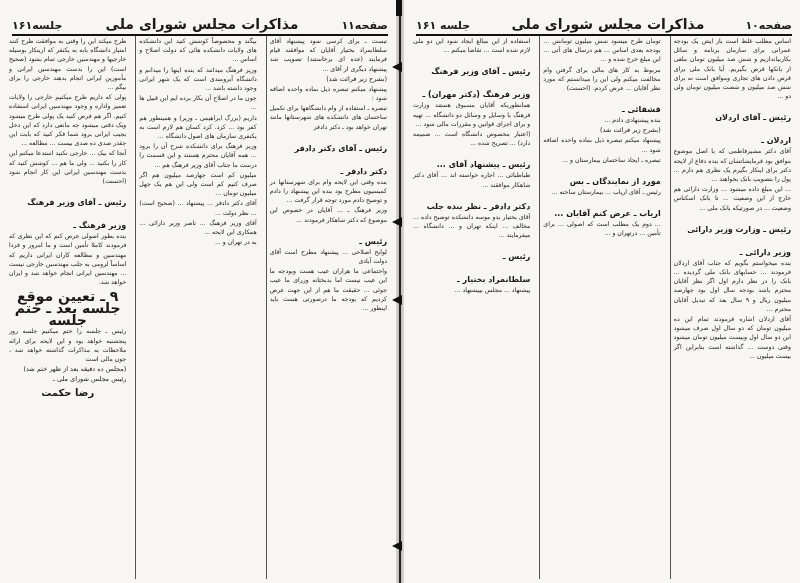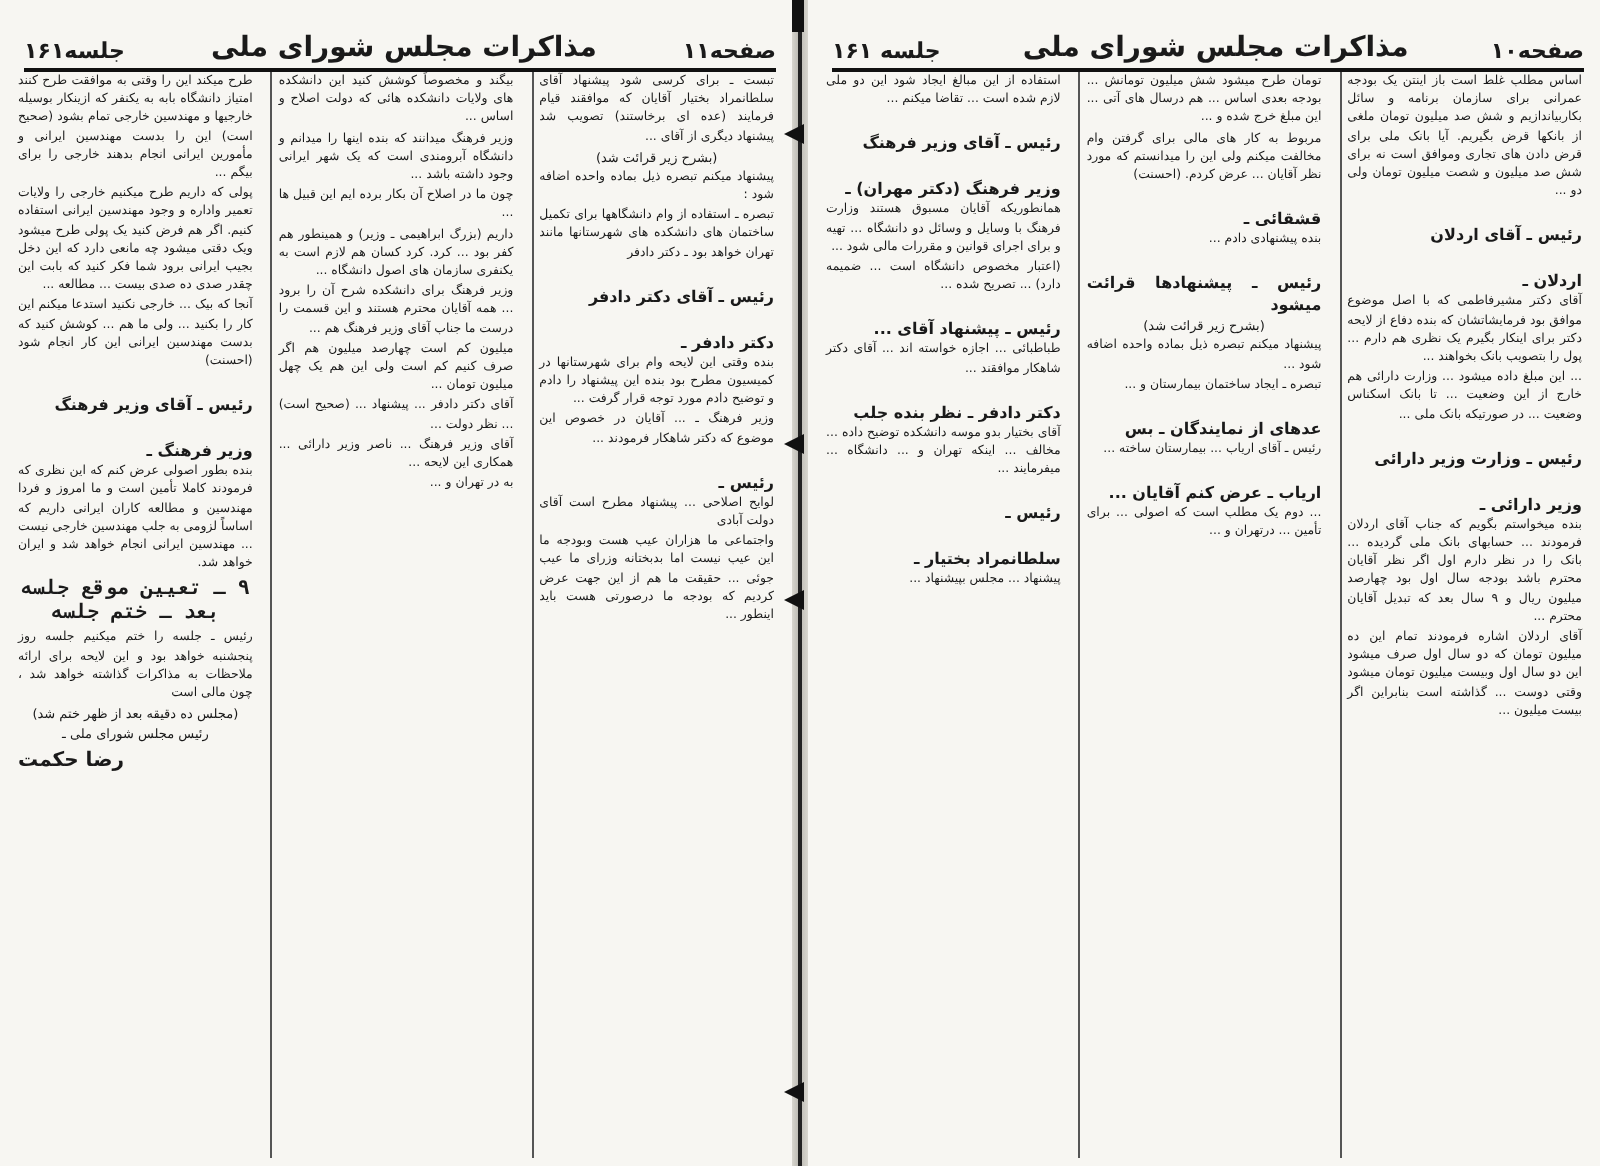--- a/index.html
+++ b/index.html
@@ -49,29 +49,28 @@
     padding:0 3px;
     overflow:hidden;
     font-family:"DejaVu Sans", sans-serif;
   }
   .col:last-child { border-left:none; }
   .speaker {
     font-weight:bold; font-size:8px; line-height:11px;
     display:block; margin-top:12px;
   }
   .center-line {
-    display:block; text-align:center; font-size:6.5px; line-height:10px;
+    display:block; font-size:6.5px; line-height:10px;
   }
   .section-head {
-    display:block; text-align:center; font-weight:bold; font-size:10px; line-height:12px;
+    display:block; text-align:center; font-weight:bold; font-size:14px; line-height:12px;
     margin-top:4px;
-    font-family:Liberation Mono, monospace;
   }
   .signature {
-    display:block; text-align:left; font-weight:bold; font-size:10px; line-height:14px; margin-top:2px;
+    display:block; text-align:center; font-weight:bold; font-size:10px; line-height:14px; margin-top:2px;
   }
   .para { display:block; margin-bottom:1px; }
   .corner-mark {
     position:absolute; top:0; left:396px; width:6px; height:16px; background:#111;
   }
 </style>
 </head>
 <body>
 
 <div class="spread">
@@ -149,25 +148,24 @@
           <span class="speaker">رئیس ـ وزارت وزیر دارائی</span>
           <span class="speaker">وزیر دارائی ـ</span>
           <span class="para">بنده میخواستم بگویم که جناب آقای اردلان فرمودند ... حسابهای بانک ملی گردیده ... بانک را در نظر دارم اول اگر نظر آقایان محترم باشد بودجه سال اول بود چهارصد میلیون ریال و ۹ سال بعد که تبدیل آقایان محترم ...</span>
           <span class="para">آقای اردلان اشاره فرمودند تمام این ده میلیون تومان که دو سال اول صرف میشود این دو سال اول وبیست میلیون تومان میشود وقتی دوست ... گذاشته است بنابراین اگر بیست میلیون ...</span>
         </div>
         <div class="col">
           <span class="para">تومان طرح میشود شش میلیون تومانش ... بودجه بعدی اساس ... هم درسال های آتی ... این مبلغ خرج شده و ...</span>
           <span class="para">مربوط به کار های مالی برای گرفتن وام مخالفت میکنم ولی این را میدانستم که مورد نظر آقایان ... عرض کردم. (احسنت)</span>
           <span class="speaker">قشقائی ـ</span>
           <span class="para">بنده پیشنهادی دادم ...</span>
-          <span class="speaker">رئیس ـ پیشنهادها قرائت میشود</span>
           <span class="center-line">(بشرح زیر قرائت شد)</span>
           <span class="para">پیشنهاد میکنم تبصره ذیل بماده واحده اضافه شود ...</span>
           <span class="para">تبصره ـ ایجاد ساختمان بیمارستان و ...</span>
-          <span class="speaker">عدهای از نمایندگان ـ بس</span>
+          <span class="speaker">مورد از نمایندگان ـ بس</span>
           <span class="para">رئیس ـ آقای اریاب ... بیمارستان ساخته ...</span>
           <span class="speaker">اریاب ـ عرض کنم آقایان ...</span>
           <span class="para">... دوم یک مطلب است که اصولی ... برای تأمین ... درتهران و ...</span>
         </div>
         <div class="col">
           <span class="para">استفاده از این مبالغ ایجاد شود این دو ملی لازم شده است ... تقاضا میکنم ...</span>
           <span class="speaker">رئیس ـ آقای وزیر فرهنگ</span>
           <span class="speaker">وزیر فرهنگ (دکتر مهران) ـ</span>
           <span class="para">همانطوریکه آقایان مسبوق هستند وزارت فرهنگ با وسایل و وسائل دو دانشگاه ... تهیه و برای اجرای قوانین و مقررات مالی شود ...</span>
           <span class="para">(اعتبار مخصوص دانشگاه است ... ضمیمه دارد) ... تصریح شده ...</span>

